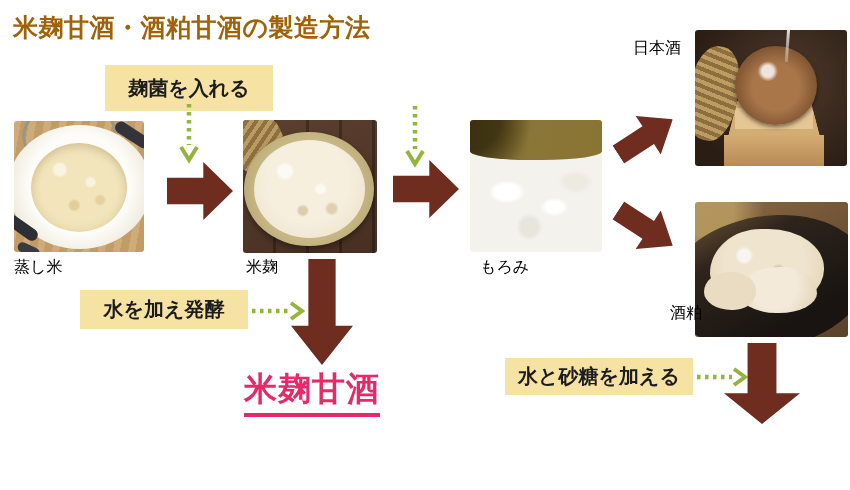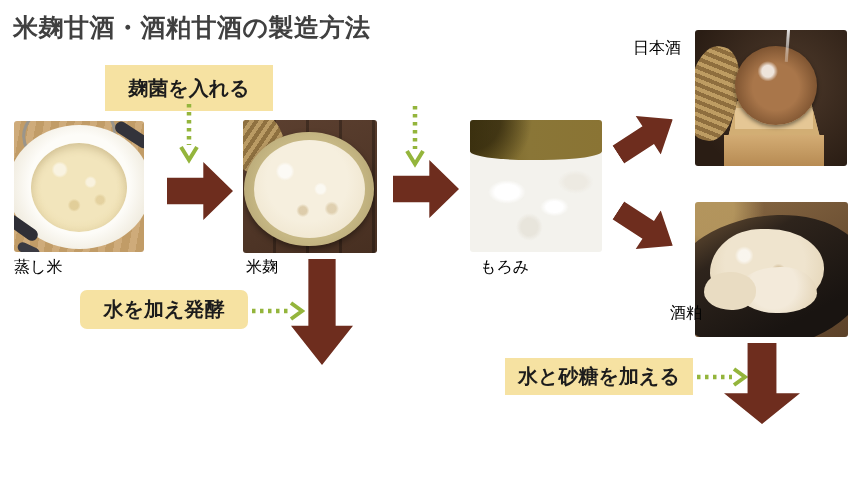--- a/index.html
+++ b/index.html
@@ -9,33 +9,33 @@
     position: relative;
     width: 850px;
     height: 490px;
     background: #ffffff;
     overflow: hidden;
   }
 
   
   .title {
     position: absolute; left: 13px; top: 11px;
-    font-size: 25px; font-weight: 800; color: #404040; letter-spacing: .5px;
+    font-size: 25px; font-weight: 800; color: #a16207; letter-spacing: .5px;
   }
   .step-box {
     position: absolute;
     background: #F6E2A2;
     color: #1c1c1c;
     font-size: 20px; font-weight: 600;
     display: flex; align-items: center; justify-content: center;
     white-space: nowrap;
   }
   .box-add-koji        { left: 105px; top: 65px;  width: 168px; height: 46px; }
   .box-add-yeast       { left: 328px; top: 67px;  width: 177px; height: 38px; }
-  .box-add-water       { left: 80px;  top: 290px; width: 168px; height: 39px; border-radius: 7px; }
+  .box-add-water       { left: 80px;  top: 290px; width: 168px; height: 39px; }
   .box-add-water-sugar { left: 505px; top: 358px; width: 188px; height: 37px; }
 
   .node-label {
     position: absolute; font-size: 16px; font-weight: 500; color: #000000; white-space: nowrap;
   }
   .lbl-steamed-rice { left: 14px;  top: 257px; }
   .lbl-rice-koji    { left: 246px; top: 257px; }
   .lbl-moromi       { left: 480px; top: 257px; }
   .lbl-sake         { left: 633px; top: 38px;  }
   .lbl-sake-lees    { left: 670px; top: 303px; }
@@ -250,14 +250,15 @@
     <div class="p5-lees2"></div>
     <div class="p5-lees3"></div>
   </div>
 
   <div class="node-label lbl-steamed-rice">蒸し米</div>
   <div class="node-label lbl-rice-koji">米麹</div>
   <div class="node-label lbl-moromi">もろみ</div>
   <div class="node-label lbl-sake">日本酒</div>
   <div class="node-label lbl-sake-lees">酒粕</div>
 
+  <div class="result result-koji">米麹甘酒</div>
 
 </div>
 
 </body></html>

